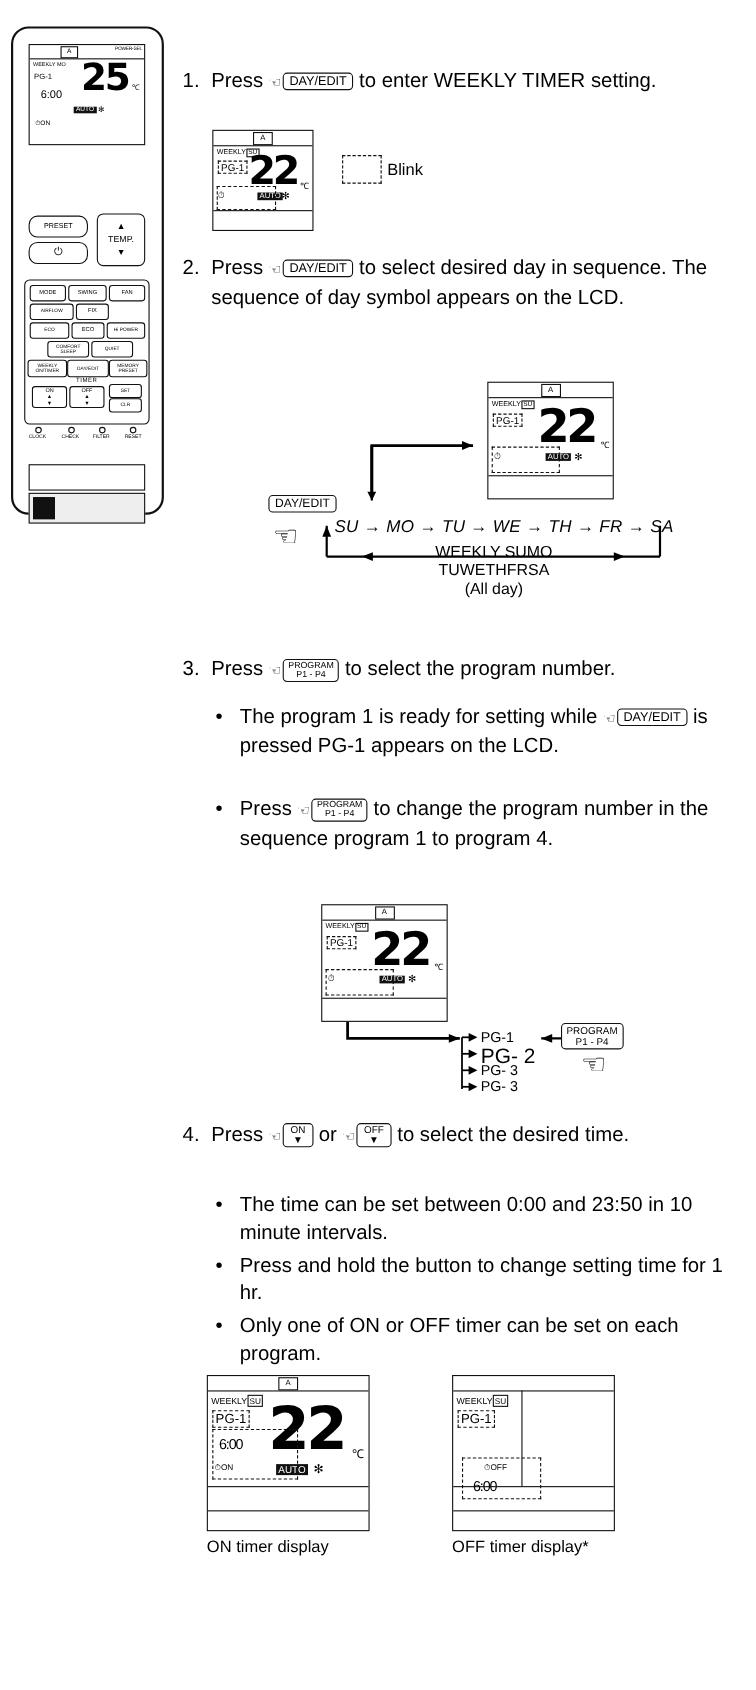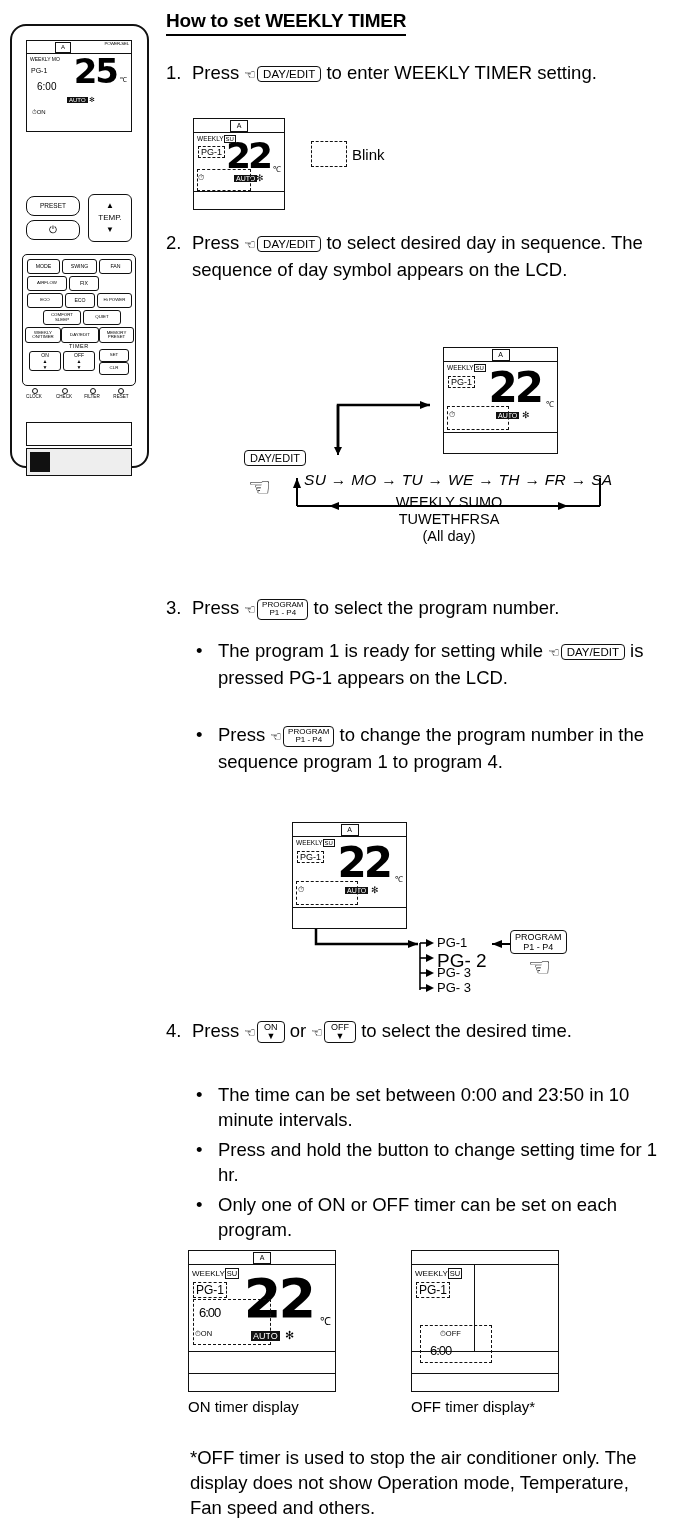--- a/index.html
+++ b/index.html
@@ -168,21 +168,20 @@
     <div class="dot-label" style="left:38px;top:368px;width:28px;">CHECK</div>
     <div class="dot-label" style="left:66px;top:368px;width:28px;">FILTER</div>
     <div class="dot-label" style="left:94px;top:368px;width:30px;">RESET</div>
 
     <div class="slot"></div>
     <div class="slot2">
       <div style="position:absolute;left:3px;top:3px;width:18px;height:18px;border:1.2px solid #111;background:#111;"></div>
     </div>
   </div>
 
-  <h1>How to set WEEKLY TIMER</h1>
 
   <div class="step" style="left:166px;top:60px;width:512px;">
     <span class="num">1.</span>
     <span class="body">
       <span>Press</span>
       <span class="hand">☞</span><span class="key">DAY/EDIT</span>
       <span>to enter WEEKLY TIMER setting.</span>
     </span>
   </div>
 
@@ -370,15 +369,14 @@
     <div class="time" style="left:18px;top:92px;">6:00</div>
     <div class="dashbox" style="left:8px;top:74px;width:70px;height:36px;"></div>
     <div style="position:absolute;left:62px;top:13px;width:0;height:87px;border-left:1.2px solid #111;"></div>
     <div class="tline" style="top:100px;"></div>
     <div class="tline" style="top:122px;"></div>
   </div>
 
   <div class="caption" style="left:188px;top:1398px;">ON timer display</div>
   <div class="caption" style="left:411px;top:1398px;">OFF timer display*</div>
 
-  <div style="position:absolute;left:190px;top:1445px;width:470px;font-size:18.5px;line-height:25px;">*OFF timer is used to stop the air conditioner only. The display does not show Operation mode, Temperature, Fan speed and others.</div>
 
 </div>
 
 </body></html>

